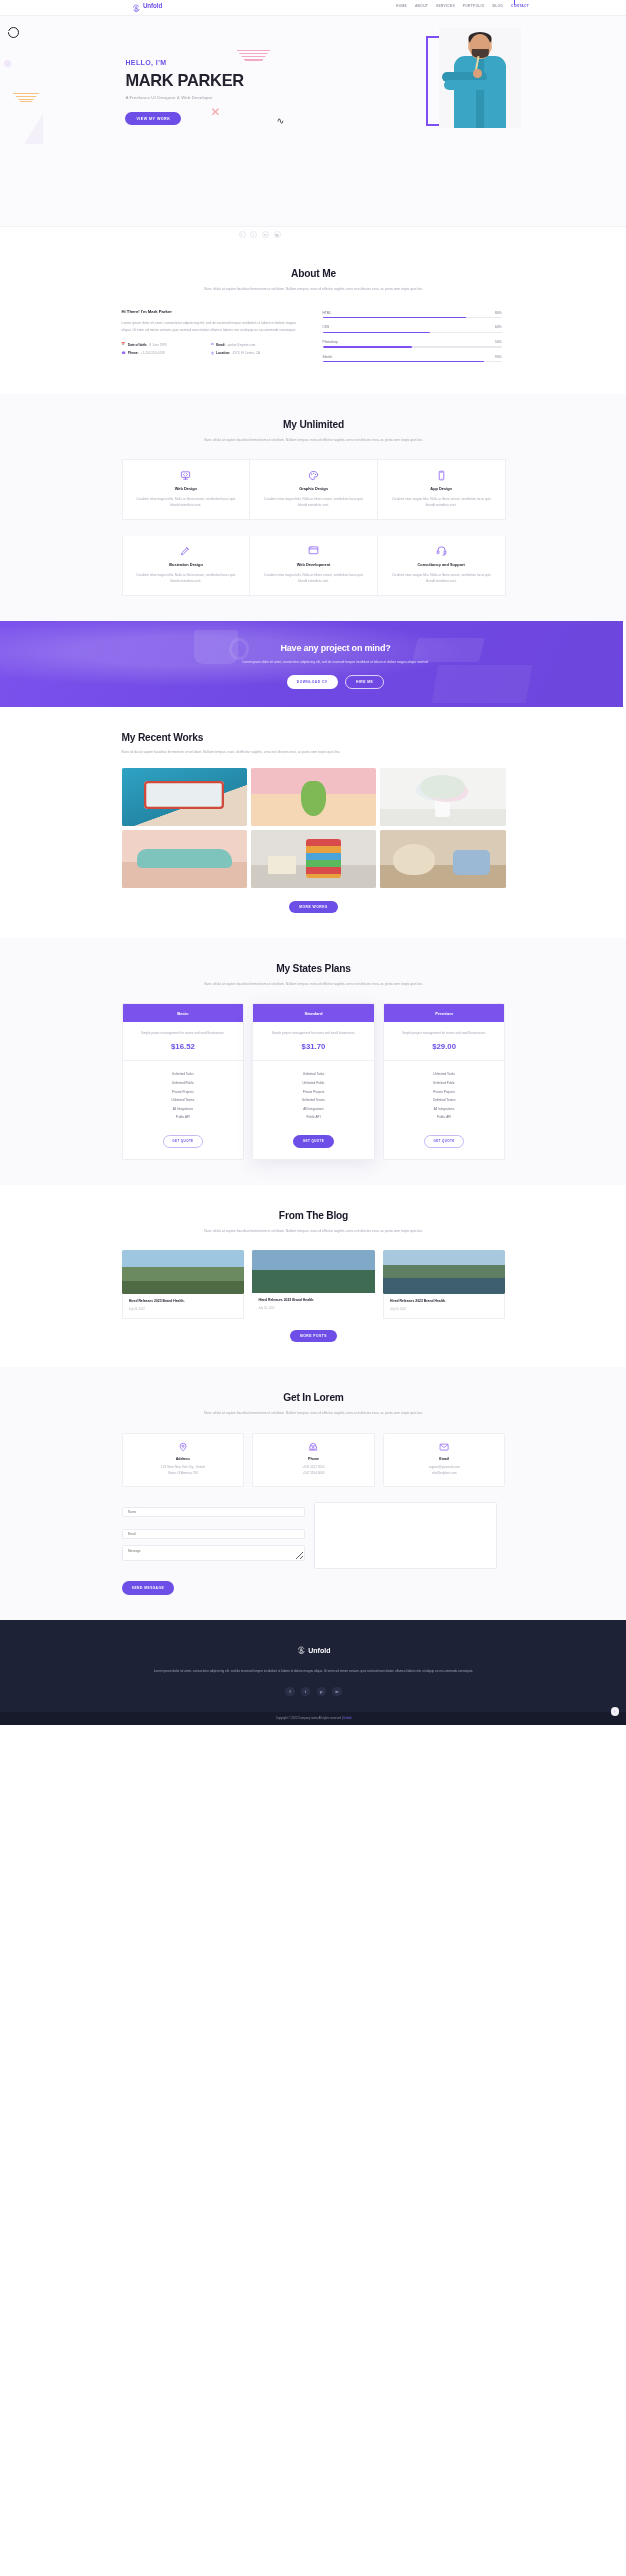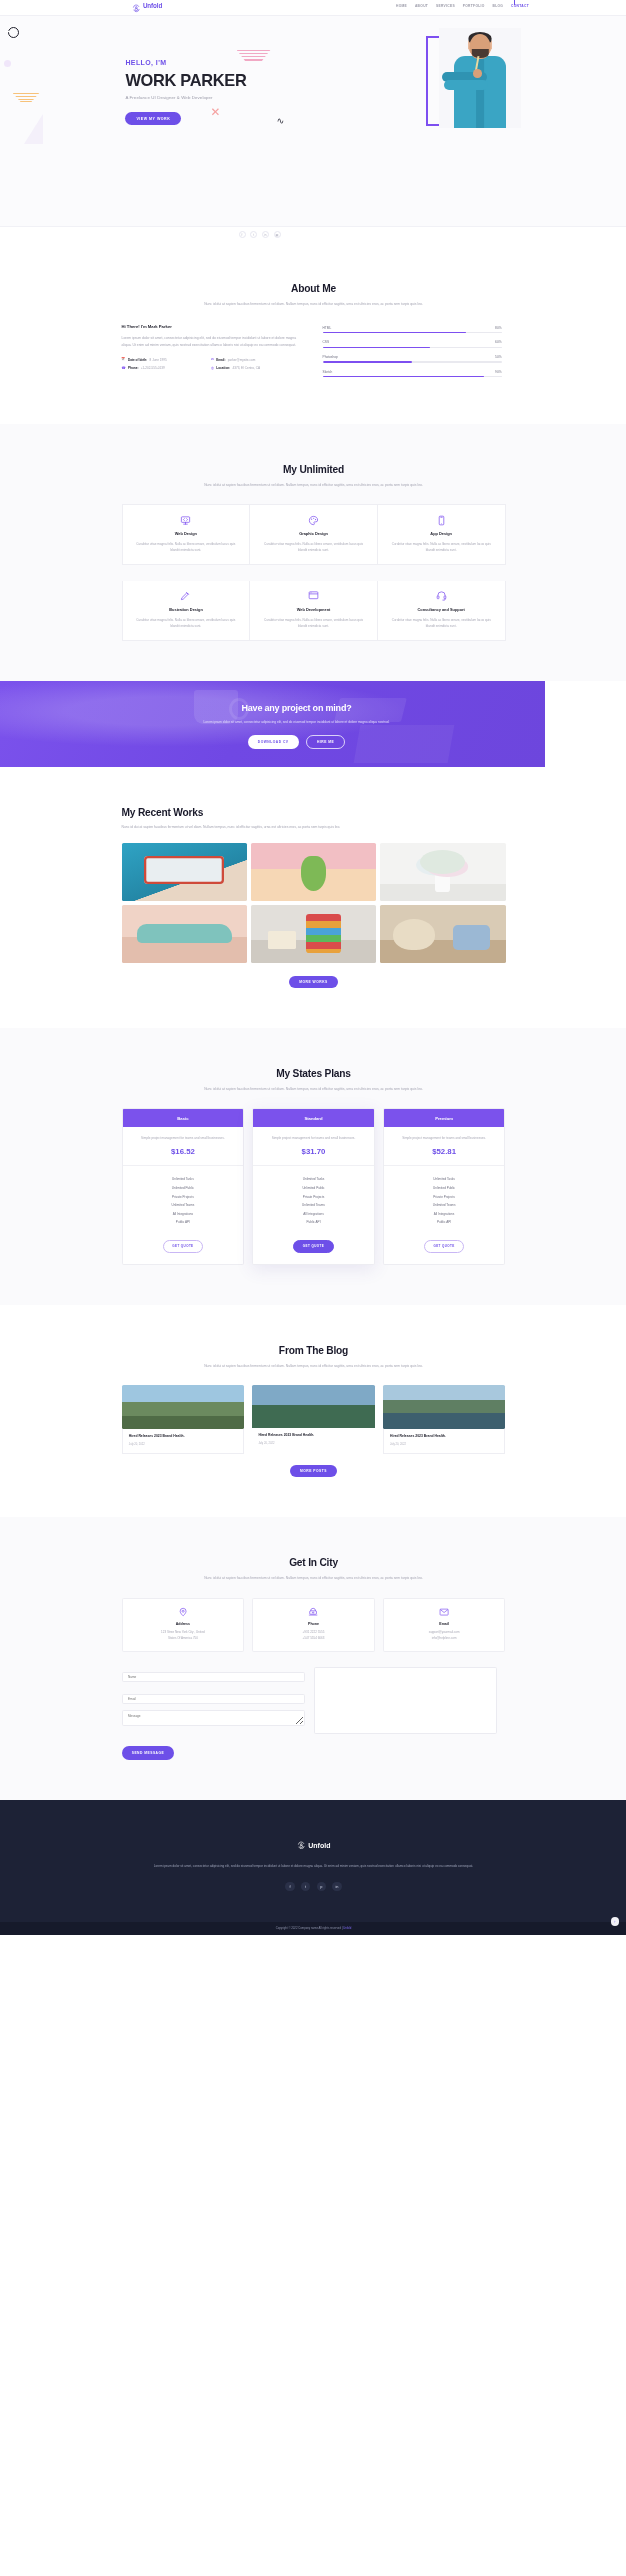--- a/index.html
+++ b/index.html
@@ -3,21 +3,21 @@
 <meta charset="utf-8">
 <style>
   * { box-sizing: border-box; margin:0; padding:0; }
   body {
     width: 627px; min-height: 2576px;
     font-family: "Liberation Sans", sans-serif;
     background: #ffffff; color: #2b2b38;
     -webkit-font-smoothing: antialiased;
   }
   .wrap { width: 627px; position: relative; overflow: hidden; }
-  .container { width: 384px; margin: 15px auto; position: relative; }
+  .container { width: 384px; margin: 0 auto; position: relative; }
 
   
   header.site-header {
     height: 15.7px; width: 627px; background:#fff;
     display:flex; align-items:center;
     border-bottom:0.8px solid #f0f0f5; position:relative; z-index:40;
   }
   .brand { position:absolute; left:132px; top:1.6px; display:flex; align-items:center; gap:2.3px; }
   .brand-logo { width:8.6px; height:8.6px; }
   .brand-name { font-size:6.3px; font-weight:700; color:#6d4fe8; letter-spacing:-0.1px; }
@@ -110,21 +110,21 @@
   .cards-3.second { border-top:none; }
   .svc {
     flex:1; padding:9.4px 9.4px 11px; text-align:center; border-right:0.8px solid #eeeef3;
   }
   .svc:last-child { border-right:none; }
   .svc-ico { color:#7d4ff0; margin-bottom:5.5px; display:flex; justify-content:center;}
   .svc-h { font-size:3.9px; font-weight:700; color:#23232f; margin-bottom:4.7px;}
   .svc-p { font-size:3.1px; color:#a9a9b6; line-height:2; }
 
   
-  .cta { position:relative; width:545px; height:86px; overflow:hidden;padding-left:48px; }
+  .cta { position:relative; width:623px; height:86px; overflow:hidden;padding-left:48px; }
   .cta-bg {
     position:absolute; inset:0;
     background:
       radial-gradient(ellipse at 30% 35%, rgba(255,255,255,.18) 0 18%, transparent 45%),
       linear-gradient(115deg,#7b52ec 0%, #7048e4 45%, #6d46dd 100%);
   }
   .cta-mug { position:absolute; left:194px; top:9.4px; width:44px; height:34px; border-radius:3.1px 3.1px 9.4px 9.4px; background:rgba(255,255,255,.10); }
   .cta-mug:after{ content:""; position:absolute; right:-11px; top:7.8px; width:14px;height:15.7px;border:3.1px solid rgba(255,255,255,.10);border-radius:50%;}
   .cta-book { position:absolute; right:141px; top:17px; width:67px; height:23.5px; background:rgba(255,255,255,.08); transform:skewX(-14deg); border-radius:2.3px;}
   .cta-paper{ position:absolute; right:94px; top:44px; width:94px; height:38px; background:rgba(255,255,255,.06); transform:skewX(-10deg);}
@@ -247,21 +247,21 @@
     <div class="hero-inner">
       <span class="deco deco-lines-a"></span>
       <span class="deco deco-pink-circle"></span>
       <span class="deco deco-ring"></span>
       <span class="deco deco-lines-c"></span>
       <span class="deco deco-x">✕</span>
       <span class="deco deco-squiggle">∿</span>
 
       <div class="hero-left">
         <div class="hello">HELLO, I'M</div>
-        <div class="hero-name">WORK PARKER</div>
+        <div class="hero-name">MARK PARKER</div>
         <div class="hero-sub">A Freelance UI Designer &amp; Web Developer</div>
         <button class="btn-primary">VIEW MY WORK</button>
       </div>
 
       <div class="hero-photo-frame"></div>
       <div class="hero-photo">
         <span class="ph-body"></span>
         <span class="ph-arm-l"></span>
         <span class="ph-arm-r"></span>
         <span class="ph-hair"></span>
@@ -505,21 +505,21 @@
             <li>Public API</li>
           </ul>
           <div class="price-btn-wrap">
             <button class="btn-filled">GET QUOTE</button>
           </div>
         </div>
 
         <div class="price-card">
           <div class="price-head">Premium</div>
           <p class="price-desc">Simple project management for teams and small businesses.</p>
-          <div class="price-amount">$52.81</div>
+          <div class="price-amount">$29.00</div>
           <ul class="price-feats">
             <li>Unlimited Tasks</li>
             <li>Unlimited Public</li>
             <li>Private Projects</li>
             <li>Unlimited Teams</li>
             <li>All Integrations</li>
             <li>Public API</li>
           </ul>
           <div class="price-btn-wrap">
             <button class="btn-outline">GET QUOTE</button>
@@ -558,21 +558,21 @@
         </div>
       </div>
       <div class="blog-more">
         <button class="btn-sm">MORE POSTS</button>
       </div>
     </div>
   </section>
 
   <section class="section bg-soft">
     <div class="container">
-      <h2 class="sec-title">Get In City</h2>
+      <h2 class="sec-title">Get In Lorem</h2>
       <p class="sec-sub">Nunc id dui at sapien faucibus fermentum ut vel diam. Nullam tempus, nunc id efficitur sagittis, urna est ultricies eros, ac porta sem turpis quis leo.</p>
 
       <div class="contact-cards">
         <div class="cc">
           <span class="cc-ico">
             <svg width="10.2" height="10.2" viewBox="0 0 24 24" fill="none" stroke="#7d4ff0" stroke-width="1.6">
               <path d="M12 21s7-6.3 7-11a7 7 0 1 0-14 0c0 4.7 7 11 7 11Z"></path>
                 <circle cx="12" cy="10" r="2.4"></circle>
             </svg>
           </span>

